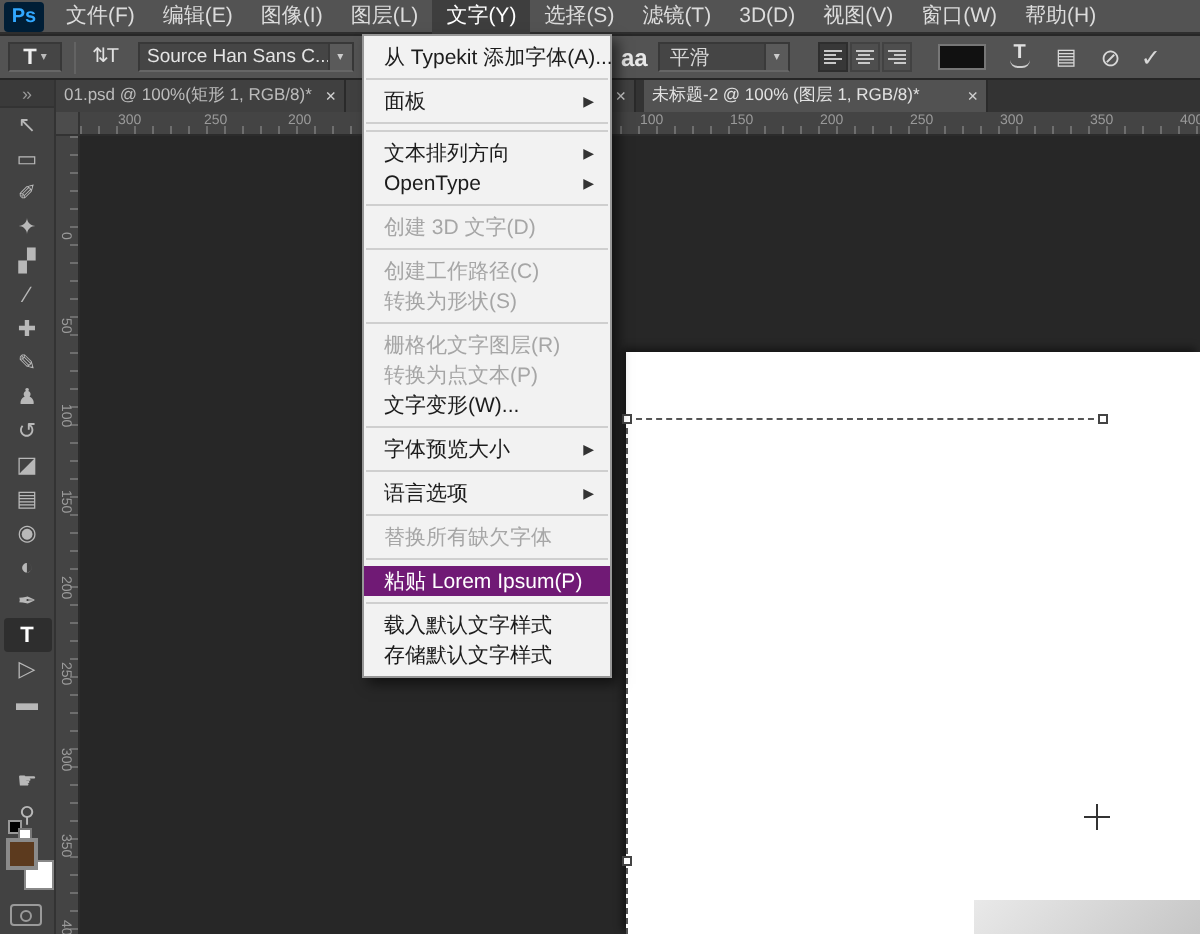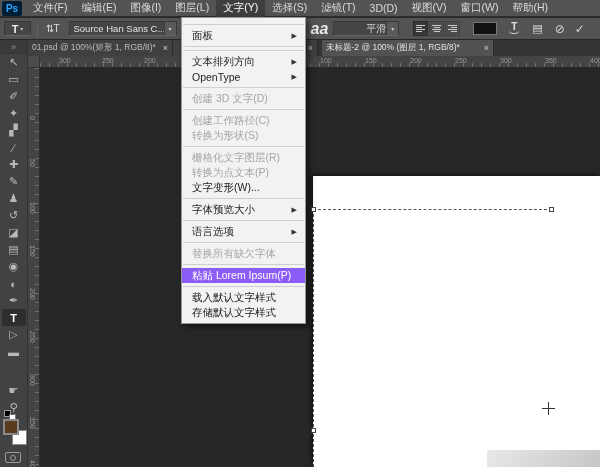--- a/index.html
+++ b/index.html
@@ -24,22 +24,22 @@
            align-items:center;height:15px;}
   #tool-preset{margin-left:4px;width:27px;justify-content:center;gap:2px;}
   #tool-preset .t{font-size:11px;font-weight:bold;color:#eee;}
   .tiny-arrow{font-size:6px;color:#bbb;}
   .vsep{width:1px;height:16px;background:#3c3c3c;border-right:1px solid #636363;margin:0 6px;}
   #orient-toggle{font-size:10px;color:#e0e0e0;letter-spacing:-1px;padding:0 2px;}
   #font-field{width:108px;margin-left:8px;justify-content:space-between;padding-left:4px;}
   #font-field .val{white-space:nowrap;overflow:hidden;font-size:9.5px;color:#e4e4e4;}
   .dd-btn{width:12px;height:13px;background:#5a5a5a;border-left:1px solid #3a3a3a;display:flex;
           align-items:center;justify-content:center;font-size:6px;color:#ccc;}
-  #aa-icon{margin-left:134px;font-size:16px;font-weight:bold;color:#e8e8e8;font-style:italic;}
-  #aa-field{width:66px;margin-left:5px;justify-content:flex-end;padding-left:5px;}
+  #aa-icon{margin-left:134px;font-size:12px;font-weight:bold;color:#e8e8e8;}
+  #aa-field{width:66px;margin-left:5px;justify-content:space-between;padding-left:5px;}
   #align-group{display:flex;margin-left:14px;gap:1px;}
   .align-btn{width:15px;height:15px;background:#4e4e4e;border:1px solid #424242;display:flex;
              flex-direction:column;justify-content:center;gap:1px;padding:2px;}
   .align-btn.selected{background:#383838;border-color:#2e2e2e;}
   .align-btn i{display:block;height:1px;background:#c9c9c9;}
   .al-l i:nth-child(odd){width:100%}.al-l i:nth-child(even){width:65%}
   .al-c i{margin:0 auto}.al-c i:nth-child(odd){width:100%}.al-c i:nth-child(even){width:65%}
   .al-r i{margin-left:auto}.al-r i:nth-child(odd){width:100%}.al-r i:nth-child(even){width:65%}
   #color-swatch{width:24px;height:13px;background:#111;border:1px solid #777;margin-left:13px;}
   #warp-icon{margin-left:12px;display:flex;flex-direction:column;align-items:center;line-height:7px;
@@ -110,21 +110,21 @@
   #crosshair:after{content:"";position:absolute;left:0;top:6px;width:13px;height:1px;background:#333;}
 
   
   #type-menu{position:absolute;left:181px;top:17px;width:125px;background:#f2f2f2;
              border:1px solid #979797;box-shadow:3px 3px 6px rgba(0,0,0,.55);padding:3px 0;
              font-size:10.5px;color:#1c1c1c;}
   .mi{height:15px;display:flex;align-items:center;padding:0 8px 0 10px;justify-content:space-between;
       white-space:nowrap;}
   .mi .arr{font-size:7px;color:#333;}
   .mi.disabled{color:#a6a6a6;}
-  .mi.highlighted{background:#8b5cf6;color:#ffffff;}
+  .mi.highlighted{background:#701a75;color:#ffffff;}
   .msep{height:1px;background:#cfcfcf;margin:3px 1px;}
 </style>
 </head>
 <body>
 
 <div id="app">
 
   <div id="menubar">
     <div id="ps-logo">Ps</div>
     <div id="menubar-items" style="display:flex;">
@@ -269,20 +269,23 @@
     </div>
     <div id="sel-h"></div>
     <div id="sel-v"></div>
     <div id="handle-tl" class="handle"></div>
     <div id="handle-tr" class="handle"></div>
     <div id="handle-ml" class="handle"></div>
     <div id="crosshair"></div>
   </div>
 
   <div id="type-menu">
+      <div class="mi">
+        <span>从 Typekit 添加字体(A)...</span>
+      </div>
       <div class="msep"></div>
       <div class="mi">
         <span>面板</span>
         <span class="arr">▶</span>
       </div>
       <div class="msep"></div>
       <div class="msep"></div>
       <div class="mi">
         <span>文本排列方向</span>
         <span class="arr">▶</span>

